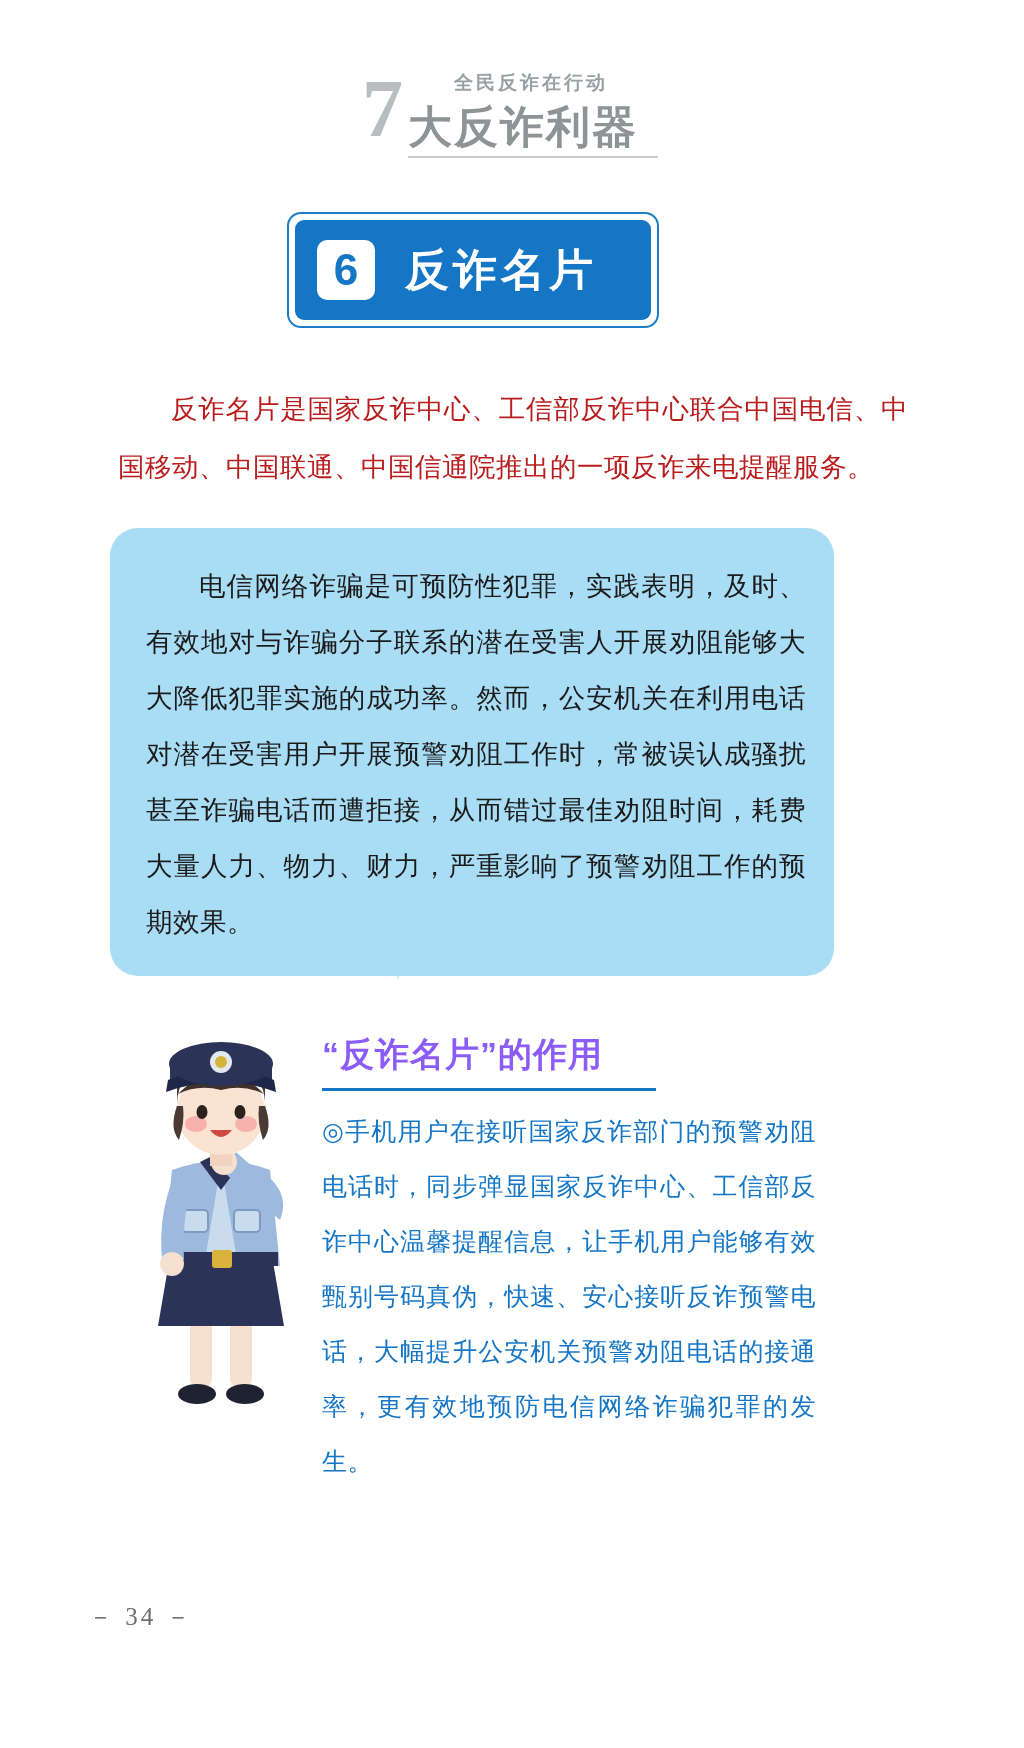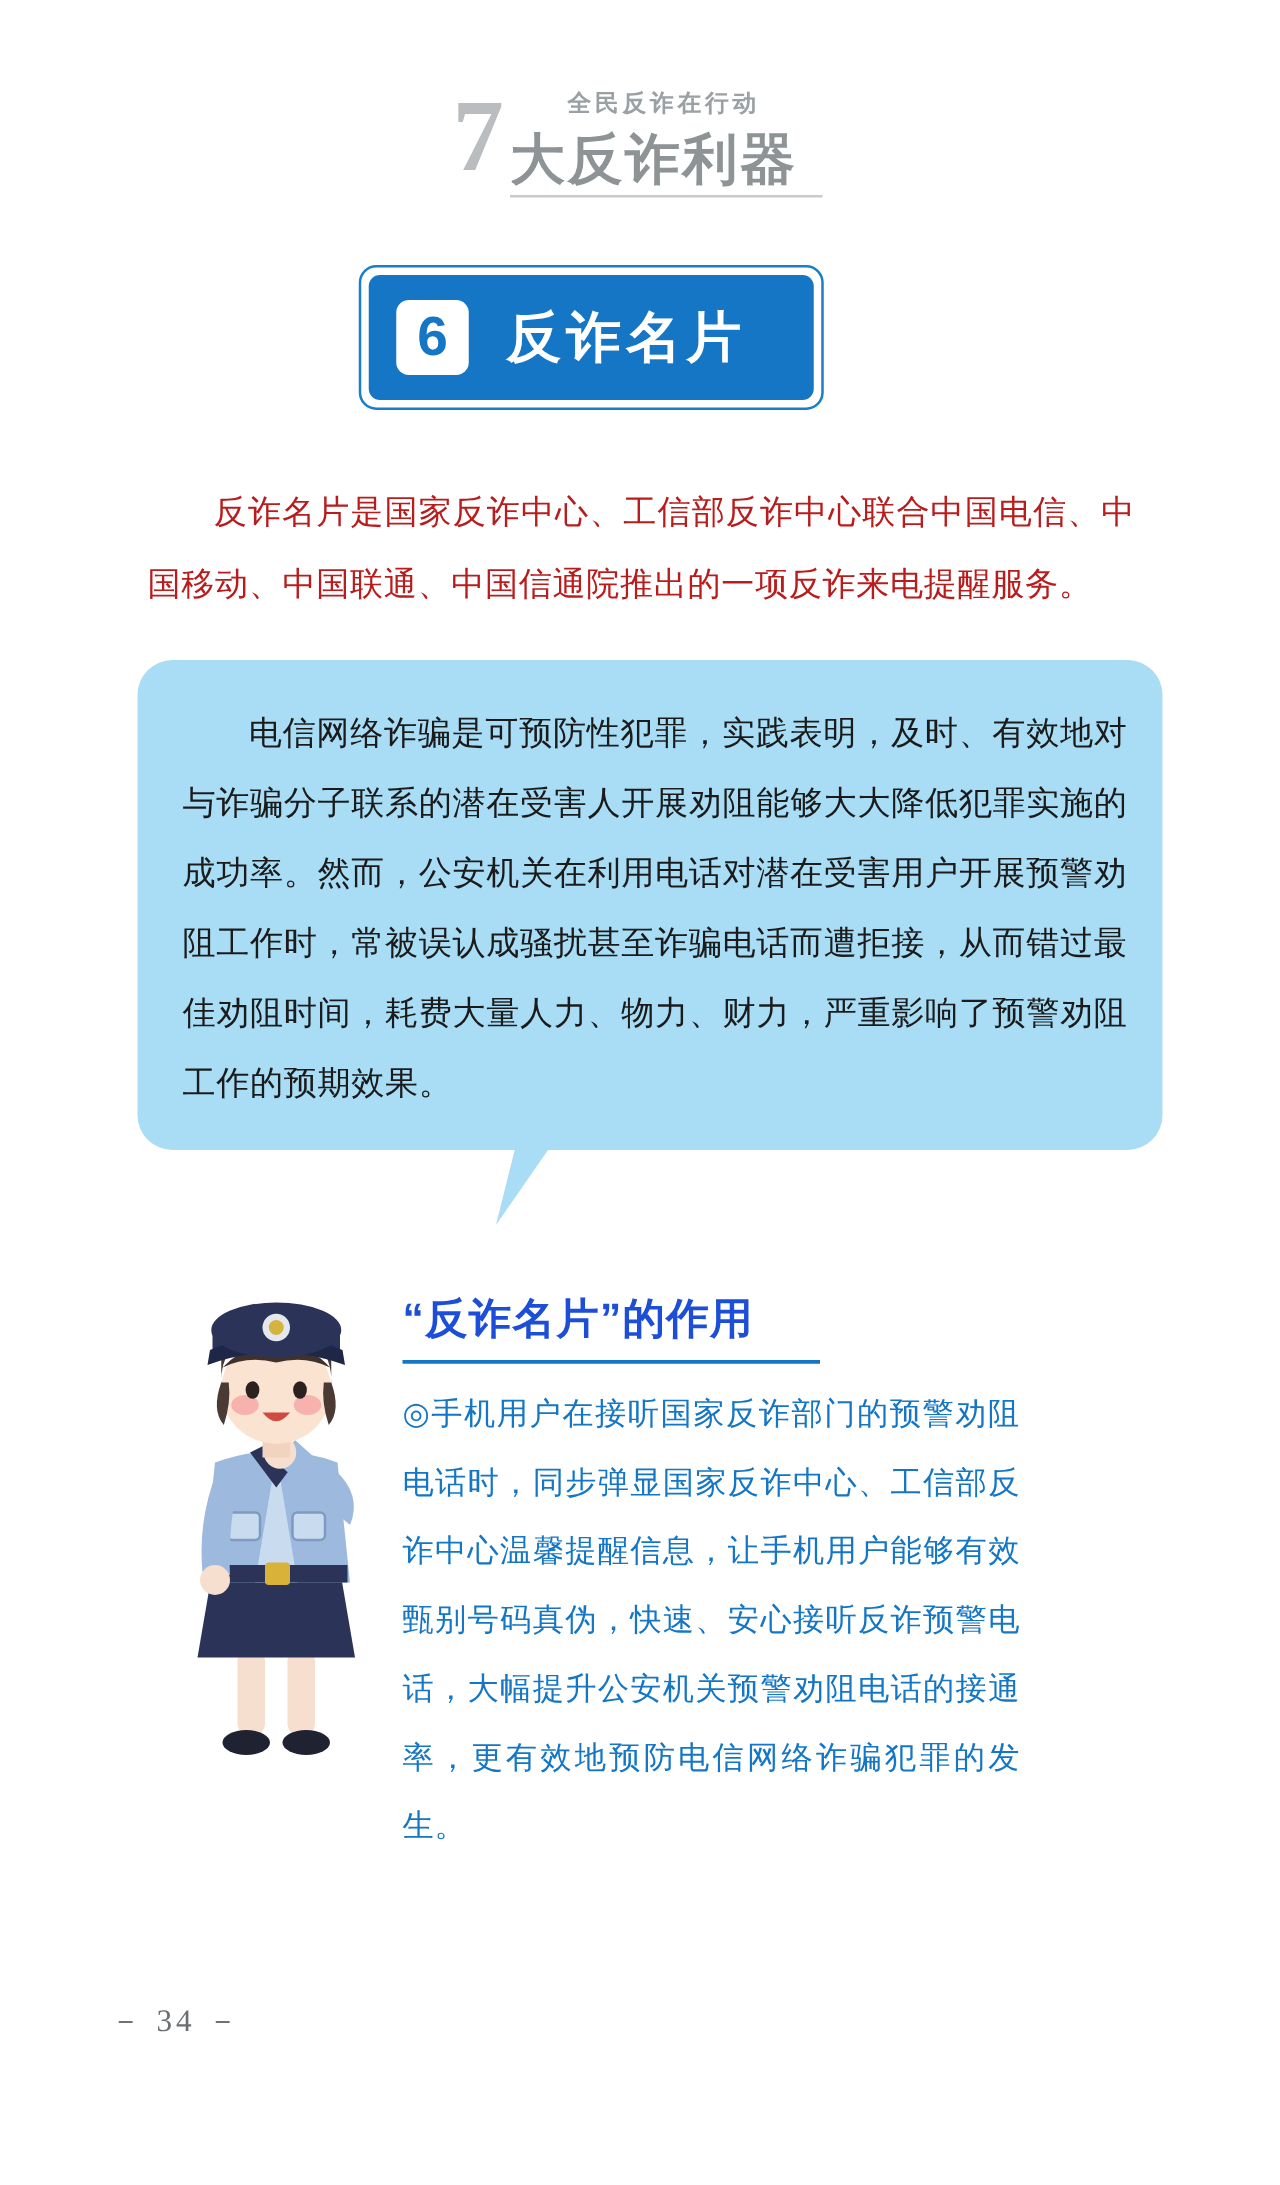--- a/index.html
+++ b/index.html
@@ -130,21 +130,21 @@
     text-indent: 2em;
     text-align: justify;
     letter-spacing: 0.5px;
   }
 
   
   .bubble {
     position: absolute;
     top: 528px;
     left: 110px;
-    width: 820px;
+    width: 724px;
     box-sizing: border-box;
     background: #a8ddf5;
     border-radius: 28px;
     padding: 30px 28px 26px 36px;
   }
   .bubble-text {
     font-size: 26.5px;
     line-height: 56px;
     color: #1b1b1b;
     text-indent: 2em;
@@ -172,21 +172,21 @@
     height: 400px;
   }
 
   
   .role-title {
     position: absolute;
     left: 322px;
     top: 1032px;
     font-size: 34px;
     font-weight: bold;
-    color: #1d4ed8;
+    color: #8b5cf6;
     letter-spacing: 1px;
   }
   .role-rule {
     position: absolute;
     left: 322px;
     top: 1088px;
     width: 334px;
     height: 3px;
     background: #1476c4;
   }

